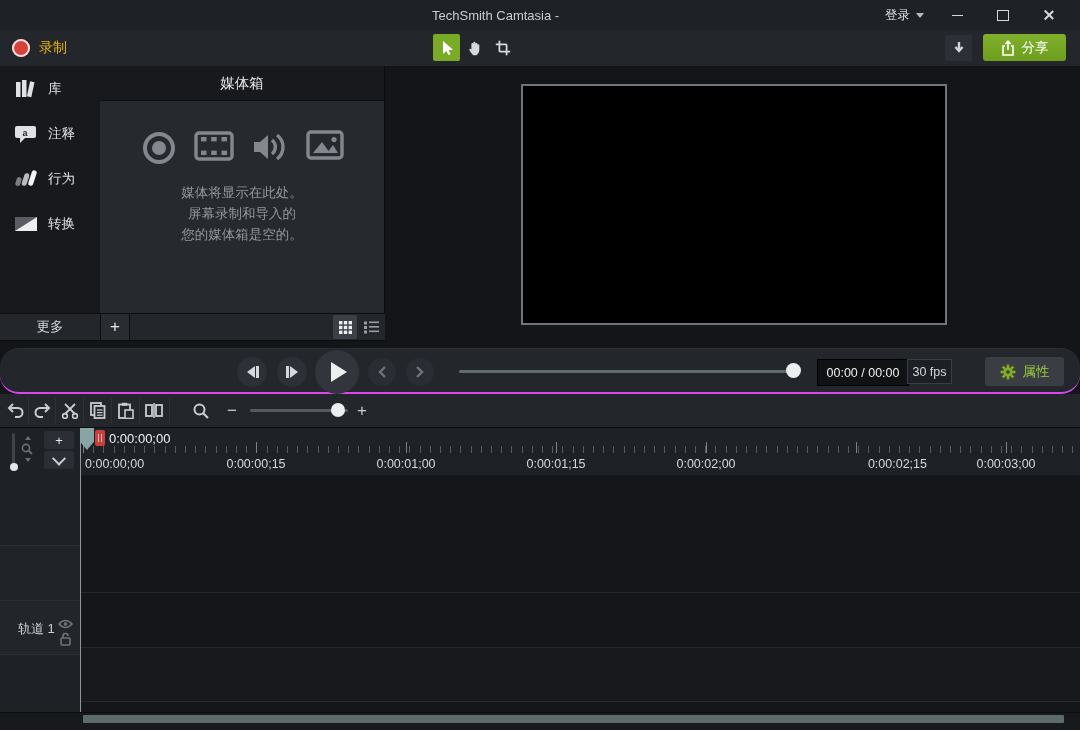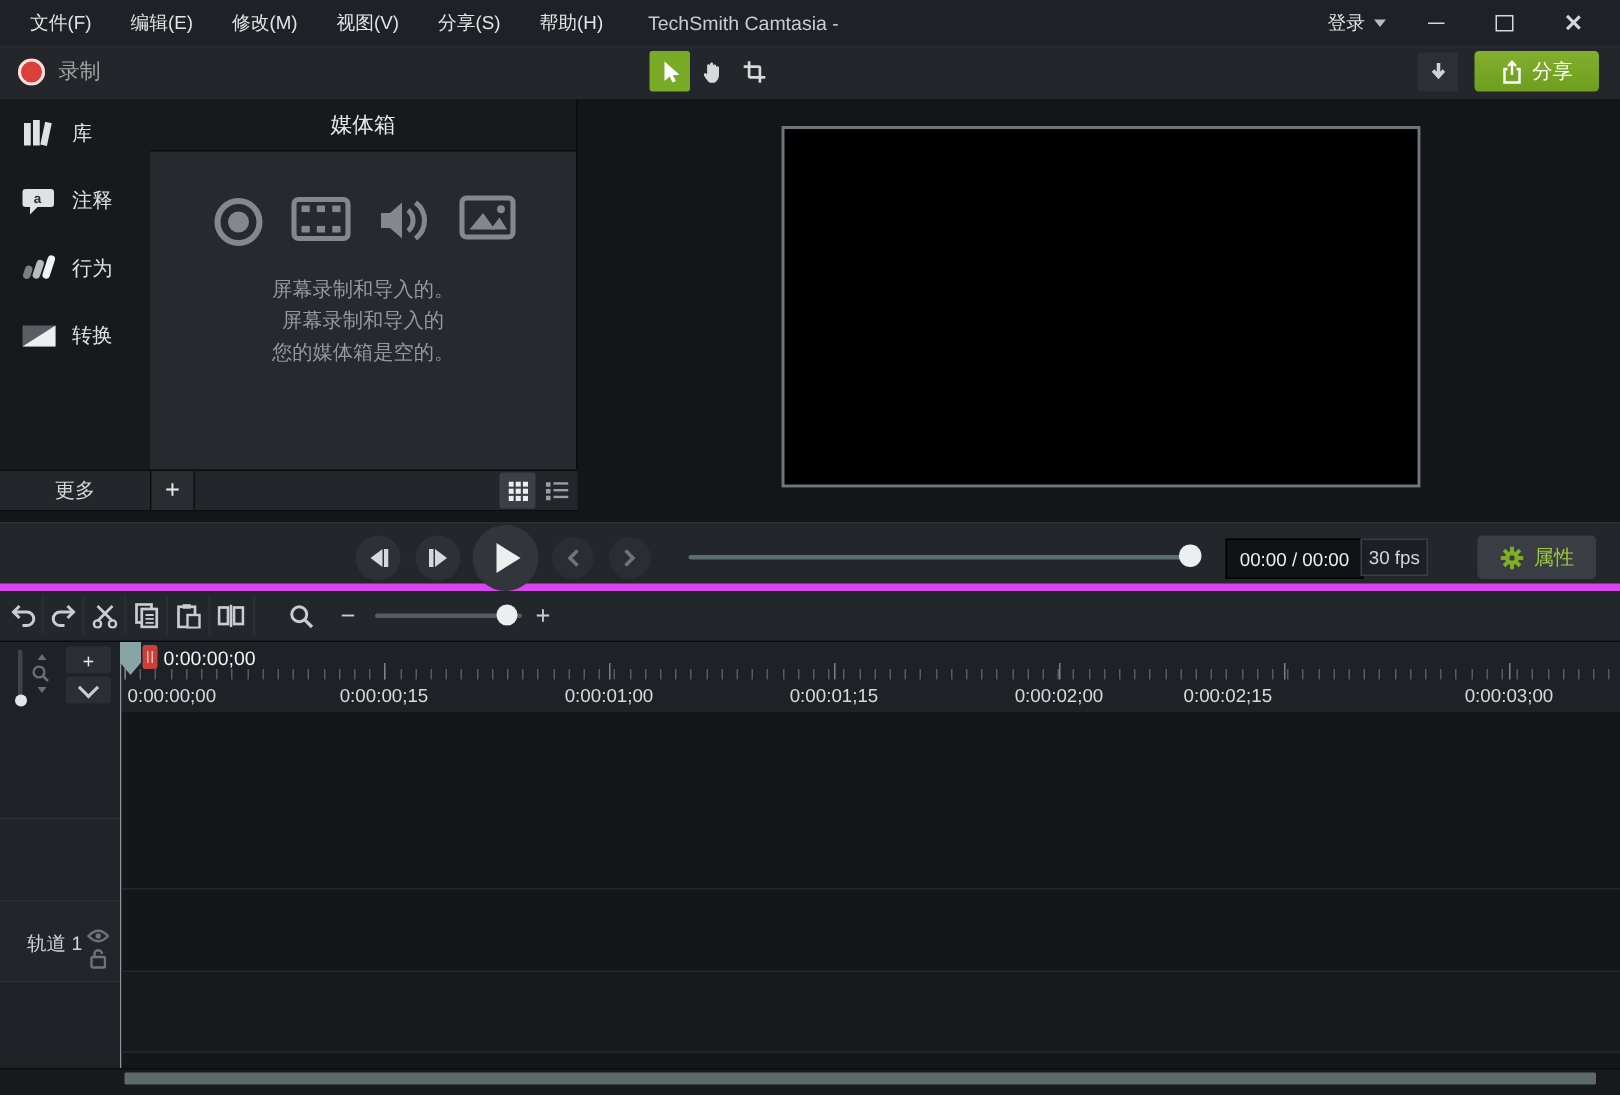--- a/index.html
+++ b/index.html
@@ -23,21 +23,21 @@
   .max-glyph{width:10px;height:9px;border:1px solid #d6d8db;}
   .close-glyph{position:relative;width:12px;height:12px;}
   .close-glyph:before,.close-glyph:after{content:"";position:absolute;left:5px;top:0;width:1.5px;height:12px;background:#d6d8db;}
   .close-glyph:before{transform:rotate(45deg);}
   .close-glyph:after{transform:rotate(-45deg);}
 
   
   #toolbar{left:0;top:30px;width:1080px;height:36px;background:#23262b;border-bottom:1px solid #0c0d0f;}
   #record-btn{left:8px;top:0;height:36px;gap:9px;padding:0 4px;}
   #record-dot{width:18px;height:18px;border-radius:50%;background:#d8423a;box-shadow:inset 0 0 0 2px rgba(255,255,255,.85), inset 0 0 0 4px #d8423a;}
-  #record-label{font-size:14px;color:#a3a3a3;}
+  #record-label{font-size:14px;color:#eab308;}
   #canvas-tools{left:433px;top:4px;gap:1px;}
   .tool-btn{width:27px;height:27px;display:flex;align-items:center;justify-content:center;border-radius:2px;background:transparent;}
   .tool-btn.active{background:#79ab27;}
   #zoom-select{left:527px;top:5px;width:115px;height:25px;background:#17191c;border:1px solid #0a0b0d;display:flex;align-items:center;justify-content:space-between;padding:0 9px;color:#d4d6d9;font-size:12.5px;border-radius:1px;}
   #export-btn{left:945px;top:5px;width:27px;height:26px;background:#2c2f35;border-radius:2px;display:flex;align-items:center;justify-content:center;}
   #share-btn{left:983px;top:4px;width:83px;height:27px;background:linear-gradient(#80b02c,#6f9e1f);border-radius:3px;display:flex;align-items:center;justify-content:center;gap:7px;color:#fff;font-size:13.5px;}
 
   
   #sidebar{left:0;top:66px;width:100px;height:247px;background:#17191d;border-right:1px solid #0c0d0f;}
   .side-item{width:100px;height:45px;display:flex;align-items:center;gap:9px;padding-left:13px;box-sizing:border-box;color:#dfe1e4;font-size:13.5px;}
@@ -55,21 +55,21 @@
   #bin-header{left:0;top:0;width:284px;height:34px;background:#17191d;display:flex;align-items:center;justify-content:center;color:#e8eaec;font-size:14.5px;border-bottom:1px solid #0e0f12;}
   #bin-icons{left:0;top:64px;width:284px;display:flex;justify-content:center;gap:17px;}
   #bin-empty-text{left:0;top:116px;width:284px;text-align:center;color:#94979d;font-size:13.5px;line-height:21px;}
   #import-btn{left:46px;top:184px;width:194px;height:33px;background:#78a822;border-radius:2px;display:flex;align-items:center;justify-content:center;color:#fff;font-size:14px;}
 
   
   #stage{left:386px;top:66px;width:694px;height:282px;background:#131518;}
   #preview{left:135px;top:18px;width:422px;height:237px;background:#000;border:2px solid #6e757c;}
 
   
-  #playbar{left:0;top:348px;width:1080px;height:46px;background:#23262b;border-top:1px solid #2c2f34;border-bottom:5px solid #d946ef;box-sizing:border-box;}
+  #playbar{left:0;top:348px;width:1080px;height:46px;background:#23262b;border-top:1px solid #2c2f34;border-bottom:2px solid #d946ef;box-sizing:border-box;border-radius:19px;}
   .pb-btn{position:absolute;border-radius:50%;background:#2d3036;display:flex;align-items:center;justify-content:center;}
   #pb-slider-track{left:459px;top:21px;width:340px;height:3px;background:#5c6e72;border-radius:2px;}
   #pb-slider-thumb{left:786px;top:14px;width:15px;height:15px;border-radius:50%;background:#eceef0;}
   #time-box{left:817px;top:10px;width:90px;height:25px;background:#101214;border:1px solid #000;display:flex;align-items:center;justify-content:center;color:#eceef0;font-size:12.5px;}
   #fps-box{left:907px;top:10px;width:45px;height:25px;background:#1c1f23;border:1px solid #3a3e44;box-sizing:border-box;display:flex;align-items:center;justify-content:center;color:#d4d6d9;font-size:12.5px;}
   #props-btn{left:985px;top:8px;width:79px;height:29px;background:#3a3e44;border-radius:3px;display:flex;align-items:center;justify-content:center;gap:7px;color:#9ccb3b;font-size:13.5px;}
 
   
   #tl-tools{left:0;top:394px;width:1080px;height:34px;background:#23262b;border-bottom:1px solid #0c0d0f;box-sizing:border-box;}
   .tlt-btn{position:absolute;top:0;height:33px;display:flex;align-items:center;justify-content:center;color:#c9ccd1;}
@@ -104,28 +104,20 @@
   #track1-label{left:18px;top:19px;color:#cfd2d6;font-size:13px;}
   #tl-bottom{left:0;top:284px;width:1080px;height:18px;background:#17191d;border-top:1px solid #0c0d0f;box-sizing:border-box;}
   #hscrollbar{left:83px;top:287px;width:981px;height:8px;background:#5d6a6b;border-radius:1px;}
 </style>
 </head>
 <body>
 
 <div id="app">
 
   <div id="titlebar" class="abs">
-    <div id="menus" class="abs flex">
-      <span class="menu-item">文件(F)</span>
-      <span class="menu-item">编辑(E)</span>
-      <span class="menu-item">修改(M)</span>
-      <span class="menu-item">视图(V)</span>
-      <span class="menu-item">分享(S)</span>
-      <span class="menu-item">帮助(H)</span>
-    </div>
     <div id="titlebar-right" class="abs flex">
       <div id="signin">
         <span>登录</span>
         <span class="caret-down"></span>
       </div>
       <div class="win-btn">
           <span class="min-glyph"></span>
         </div>
       <div class="win-btn">
           <span class="max-glyph"></span>
@@ -242,21 +234,21 @@
         <path d="M26 5 a15 15 0 0 1 0 24" fill="none" stroke="#84888e" stroke-width="3.4"></path>
       </svg>
       <svg width="38" height="30" viewBox="0 0 38 30">
         <rect x="2" y="2" width="34" height="26" rx="3" fill="none" stroke="#84888e" stroke-width="3.4"></rect>
         <path d="M7 23 L16 12 L24 23 Z" fill="#84888e"></path>
         <path d="M21 23 L27 15 L32 23 Z" fill="#84888e"></path>
         <circle cx="28" cy="9.5" r="2.6" fill="#84888e"></circle>
       </svg>
     </div>
     <div id="bin-empty-text" class="abs">
-      <div>屏幕录制和导入的。</div>
+      <div>媒体将显示在此处。</div>
       <div>屏幕录制和导入的</div>
       <div>您的媒体箱是空的。</div>
     </div>
   </div>
 
   <div id="panel-bottom" class="abs">
     <div id="more-btn">更多</div>
     <div id="add-tab-btn">+</div>
     <div id="view-toggles">
       <div class="view-btn active">
@@ -548,21 +540,21 @@
           <div class="tick" style="left: 625px; top: 14px; height: 11px; background: rgb(124, 129, 135);"></div>
           <div class="tick" style="left: 775px; top: 14px; height: 11px; background: rgb(124, 129, 135);"></div>
           <div class="tick" style="left: 925px; top: 14px; height: 11px; background: rgb(124, 129, 135);"></div>
         </div>
       <div>
           <span class="ruler-label" style="left: 4px;">0:00:00;00</span>
           <span class="ruler-label" style="left: 130px; width: 90px; text-align: center;">0:00:00;15</span>
           <span class="ruler-label" style="left: 280px; width: 90px; text-align: center;">0:00:01;00</span>
           <span class="ruler-label" style="left: 430px; width: 90px; text-align: center;">0:00:01;15</span>
           <span class="ruler-label" style="left: 580px; width: 90px; text-align: center;">0:00:02;00</span>
-          <span class="ruler-label" style="left: 708px; width: 90px; text-align: left;">0:00:02;15</span>
+          <span class="ruler-label" style="left: 756px; width: 90px; text-align: right;">0:00:02;15</span>
           <span class="ruler-label" style="left: 880px; width: 90px; text-align: center;">0:00:03;00</span>
         </div>
       <div id="playhead-flag" class="abs"></div>
       <div id="playhead-head" class="abs"></div>
       <div id="playhead-time" class="abs">0:00:00;00</div>
     </div>
 
     <div id="tracks-area" class="abs">
       <div class="track-hline" style="top:117px;"></div>
       <div id="track1-row" class="abs">

